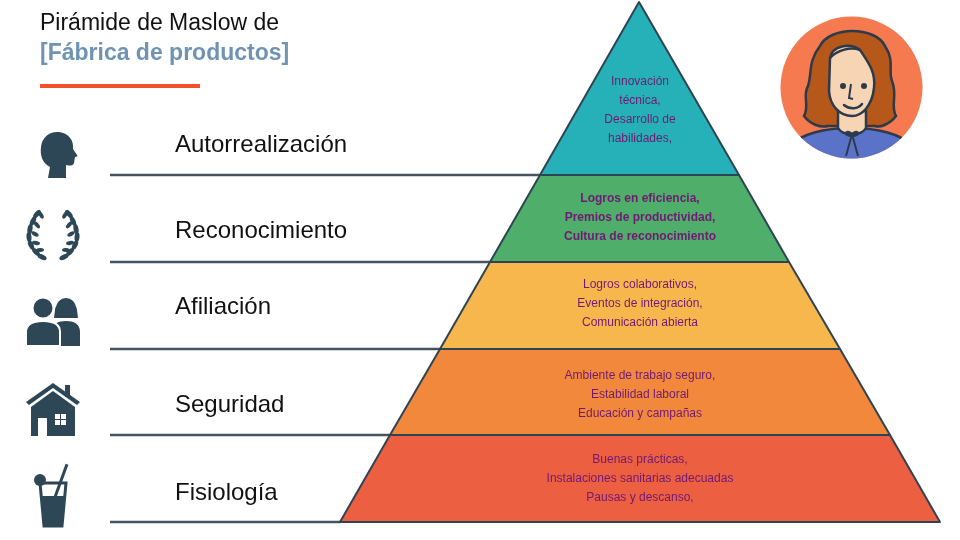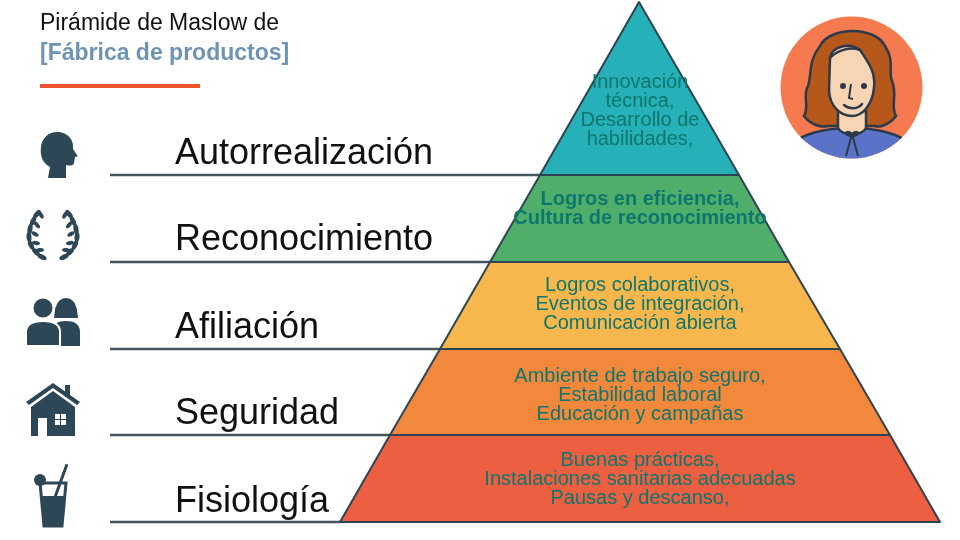--- a/index.html
+++ b/index.html
@@ -1,23 +1,23 @@
 <!DOCTYPE html>
 <html><head>
 <meta charset="utf-8">
 <style>
   html, body { margin:0; padding:0; background:#ffffff; }
   body { width:960px; height:540px; position:relative; overflow:hidden; font-family:"Liberation Sans", "DejaVu Sans", sans-serif; }
   .title { position:absolute; left:40px; top:8px; font-weight:normal; font-size:23px; line-height:29px; color:#111; }
   .subtitle { position:absolute; left:40px; top:38px; font-weight:bold; font-size:23px; line-height:29px; color:#6f93b3; }
   .title-underline { position:absolute; left:40px; top:84px; width:160px; height:4px; background:#f0532c; }
   svg.pyramid { position:absolute; left:0; top:0; }
-  .level-label { position:absolute; left:175px; font-size:36px; color:#111; line-height:36px;margin-top:8px; }
+  .level-label { position:absolute; left:175px; font-size:24px; color:#111; line-height:36px; }
   .level-icon { position:absolute; left:18px; width:70px; height:70px; }
-  .tier-text { position:absolute; text-align:center; font-size:20px; line-height:19px; color:#0f766e; }
+  .tier-text { position:absolute; text-align:center; font-size:12px; line-height:19px; color:#701a75; }
   .avatar { position:absolute; left:780px; top:16px; width:143px; height:143px; }
 </style>
 </head>
 <body>
 
 <div class="title">Pirámide de Maslow de</div>
 <div class="subtitle">[Fábrica de productos]</div>
 <div class="title-underline"></div>
 
 <svg class="pyramid" width="960" height="540" viewBox="0 0 960 540">
@@ -39,41 +39,42 @@
 </svg>
 
 <div class="tier-text" style="left:560px; top:72px; width:160px;">
   <div>Innovación</div>
   <div>técnica,</div>
   <div>Desarrollo de</div>
   <div>habilidades,</div>
 </div>
 <div class="tier-text" style="left:510px; top:189px; width:260px;font-weight:bold;">
   <div>Logros en eficiencia,</div>
+  <div>Premios de productividad,</div>
   <div>Cultura de reconocimiento</div>
 </div>
 <div class="tier-text" style="left:490px; top:275px; width:300px;">
   <div>Logros colaborativos,</div>
   <div>Eventos de integración,</div>
   <div>Comunicación abierta</div>
 </div>
 <div class="tier-text" style="left:440px; top:366px; width:400px;">
   <div>Ambiente de trabajo seguro,</div>
   <div>Estabilidad laboral</div>
   <div>Educación y campañas</div>
 </div>
 <div class="tier-text" style="left:390px; top:450px; width:500px;">
   <div>Buenas prácticas,</div>
   <div>Instalaciones sanitarias adecuadas</div>
   <div>Pausas y descanso,</div>
 </div>
 
 <div class="level-label" style="top:126px;">Autorrealización</div>
 <div class="level-label" style="top:212px;">Reconocimiento</div>
-<div class="level-label" style="top:300px;">Afiliación</div>
+<div class="level-label" style="top:288px;">Afiliación</div>
 <div class="level-label" style="top:386px;">Seguridad</div>
 <div class="level-label" style="top:474px;">Fisiología</div>
 
 <svg class="level-icon" style="top:120px;" viewBox="0 0 70 70">
   <path fill="#2d4756" d="M30 58 L32 47 C24 43 22 35 23 27 C24 17 32 11 41 12 C51 13 56 21 55 29 L59 35 C60 36 59 37 57 37 L56 43 C55 46 52 46 48 45 L48 52 L48 58 Z"></path>
 </svg>
 
 <svg class="level-icon" style="top:200px;" viewBox="0 0 70 70">
   <g fill="#2d4756">
     <g>

